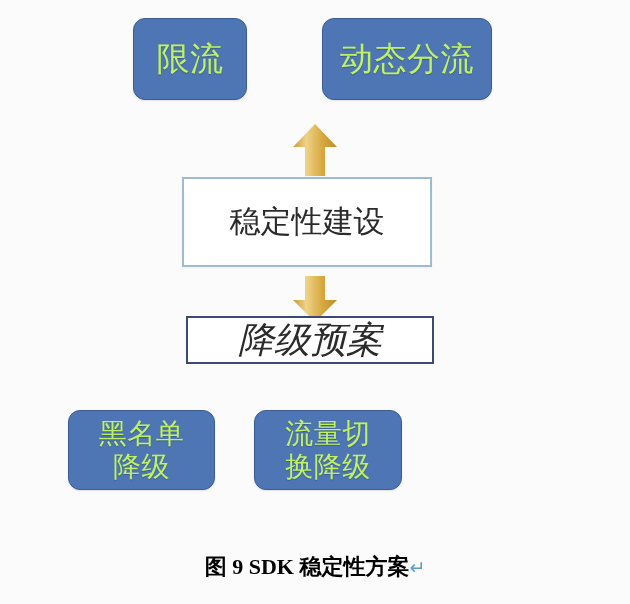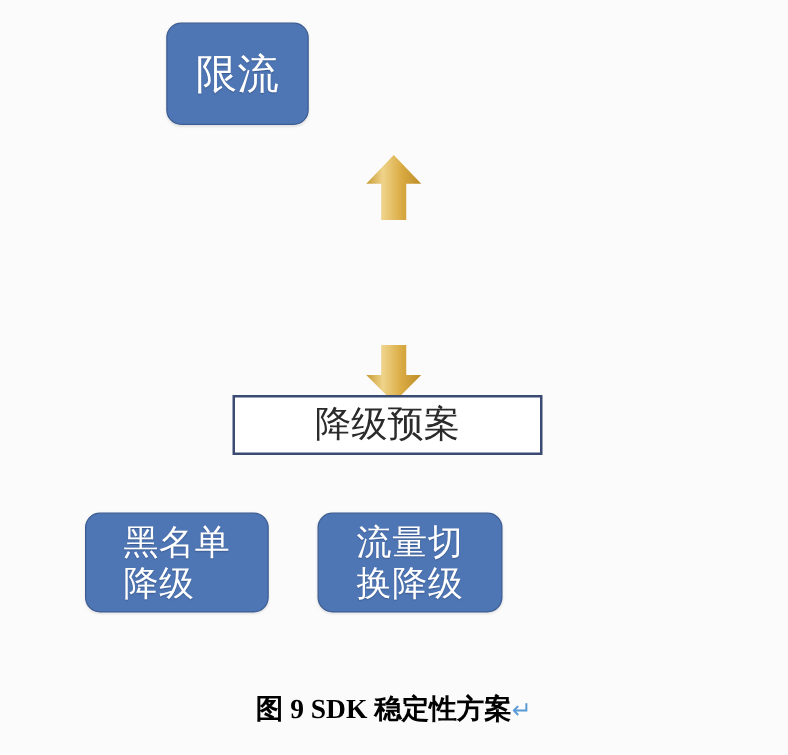--- a/index.html
+++ b/index.html
@@ -17,25 +17,25 @@
     font-family: "Liberation Sans", "DejaVu Sans", sans-serif;
   }
 
   
   .blue-box {
     position: absolute;
     box-sizing: border-box;
     background: #4f76b4;
     border: 1.5px solid #3c5d93;
     border-radius: 12px;
-    color: #ffffff;
+    color: #bef264;
     display: flex;
     align-items: center;
     justify-content: center;
-    text-align: left;
+    text-align: center;
     line-height: 1.18;
     letter-spacing: 0.5px;
     text-shadow: 0 1px 1px rgba(20,40,80,0.35);
     box-shadow: 0 1px 2px rgba(0,0,0,0.10);
     white-space: pre-line;
   }
   .blue-box.top    { font-size: 33px; }
   .blue-box.bottom { font-size: 28px; }
 
   
@@ -49,21 +49,22 @@
     text-align: center;
     color: #2b2b2b;
   }
   .outline-box.light {
     border: 2.5px solid #9ebbd0;
     font-size: 31px;
     box-shadow: 0 1px 2px rgba(0,0,0,0.05);
   }
   .outline-box.dark {
     border: 2.5px solid #3a4a73;
-    font-size: 29px;
+    font-size: 36px;
+    font-style: italic;
   }
 
   
   .arrow {
     position: absolute;
   }
 
   
   #caption {
     position: absolute;
@@ -88,33 +89,35 @@
     font-size: 19px;
   }
 </style>
 </head>
 <body>
 
 <div id="canvas">
 
   <div class="blue-box top" style="left:133px; top:18px; width:114px; height:82px;">限流</div>
 
+  <div class="blue-box top" style="left:322px; top:18px; width:170px; height:82px;">动态分流</div>
 
   <svg class="arrow" style="left:292px; top:124px; width:46px; height:52px;" viewBox="0 0 46 52">
     <defs>
       <linearGradient id="goldUp" x1="0" y1="0" x2="1" y2="0">
         <stop offset="0%" stop-color="#c89a33"></stop>
         <stop offset="30%" stop-color="#efd389"></stop>
         <stop offset="65%" stop-color="#d9aa42"></stop>
         <stop offset="100%" stop-color="#bd8c28"></stop>
       </linearGradient>
     </defs>
     <polygon points="23,0 45,23 33,23 33,52 13,52 13,23 1,23" fill="url(#goldUp)"></polygon>
   </svg>
 
+  <div class="outline-box light" style="left:182px; top:177px; width:250px; height:90px;">稳定性建设</div>
 
   <svg class="arrow" style="left:292px; top:276px; width:46px; height:46px;" viewBox="0 0 46 46">
     <defs>
       <linearGradient id="goldDown" x1="0" y1="0" x2="1" y2="0">
         <stop offset="0%" stop-color="#c89a33"></stop>
         <stop offset="30%" stop-color="#efd389"></stop>
         <stop offset="65%" stop-color="#d9aa42"></stop>
         <stop offset="100%" stop-color="#bd8c28"></stop>
       </linearGradient>
     </defs>

